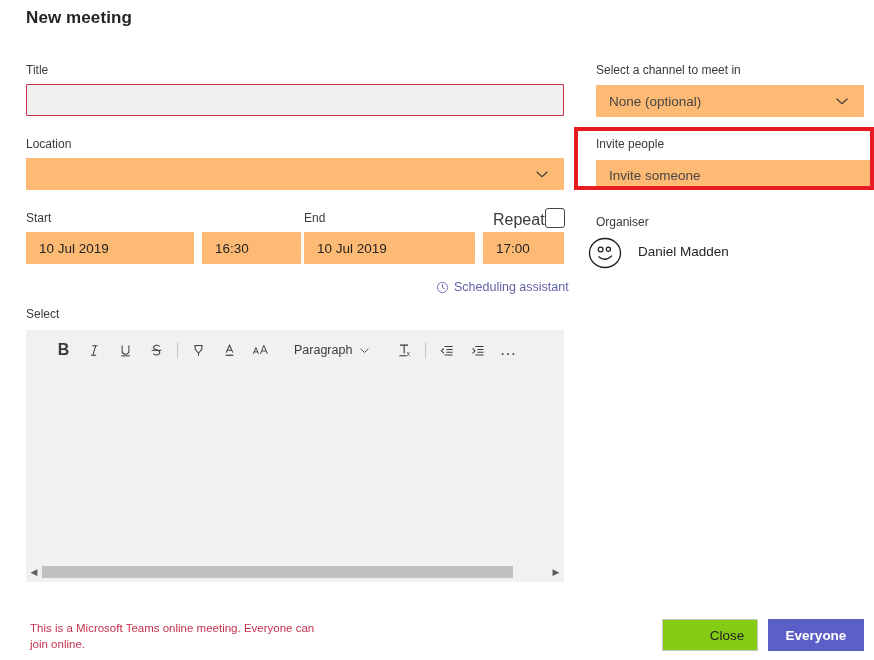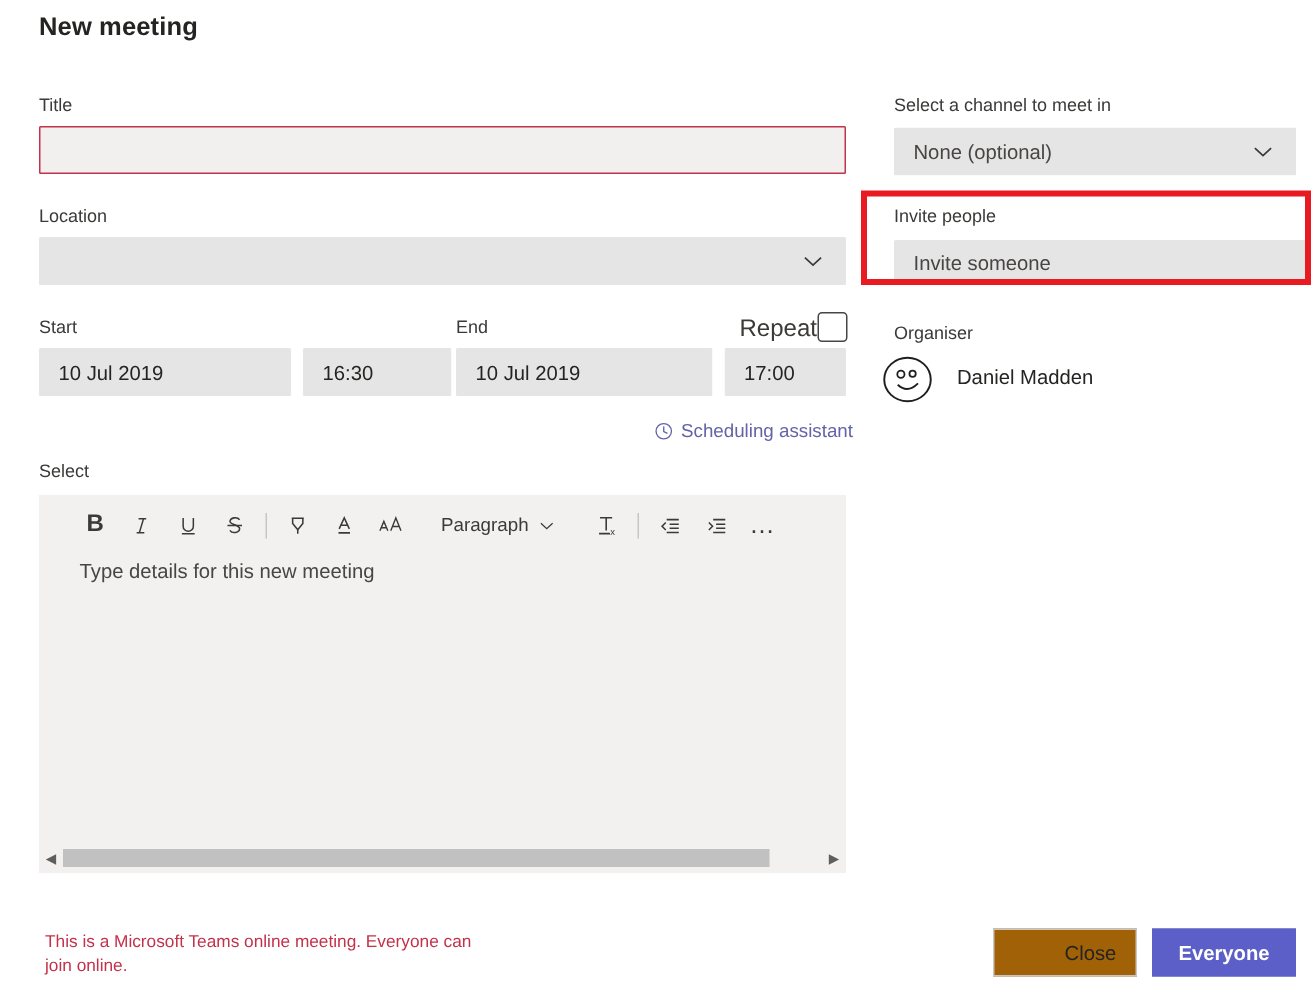--- a/index.html
+++ b/index.html
@@ -35,21 +35,21 @@
 
   
   .fld-label {
     font-size: 12px;
     color: #3b3a39;
     line-height: 15px;
   }
 
   
   .filled {
-    background: #e5e5e5;
+    background: #fdba74;
     border: 1px solid transparent;
     box-sizing: border-box;
     font-size: 13.5px;
     color: #252423;
     display: flex;
     align-items: center;
     padding: 0 12px;
     border-radius: 1px;
   }
   .filled.placeholder-txt {
@@ -152,21 +152,21 @@
     border:4px solid #e81b23; box-sizing:border-box; pointer-events:none;
   }
 
   
   #footer-note {
     position:absolute; left:24px; top:620px; width:300px;
     font-size:11.5px; color:#c4314b; line-height:16px;
   }
   #btn-close {
     position:absolute; left:656px; top:619px; width:96px; height:32px;
-    background:#a16207; border:1px solid #c8c6c4; box-sizing:border-box;
+    background:#84cc16; border:1px solid #c8c6c4; box-sizing:border-box;
     font-size:13.5px; color:#252423; display:flex; align-items:center;
     justify-content:center; cursor:pointer; font-family:"Liberation Sans", sans-serif;padding-left:34px;
   }
   #btn-schedule {
     position:absolute; left:762px; top:619px; width:96px; height:32px;
     background:#5b5fc7; border:1px solid #5b5fc7; box-sizing:border-box;
     font-size:13.5px; font-weight:bold; color:#ffffff; display:flex;
     align-items:center; justify-content:center; cursor:pointer;
     font-family:"Liberation Sans", sans-serif;
   }
@@ -287,21 +287,20 @@
         <svg width="18" height="17" viewBox="0 0 20 20">
           <path d="M7 5.2 H16.5 M9.3 8.9 H16.5 M9.3 12 H16.5 M7 15.3 H16.5" stroke="#3b3a39" stroke-width="1.2" fill="none"></path>
           <path d="M3.6 7.5 L6.5 10.4 L3.6 13.3" stroke="#3b3a39" stroke-width="1.2" fill="none"></path>
         </svg>
       </div>
 
       <div class="tb-btn" style="letter-spacing:1.6px;font-size:17px;line-height:10px;">…</div>
     </div>
   </div>
 
-  <div id="editor-placeholder">Type details for this new meeting</div>
 
   <div id="details-scroll">
     <div class="sb-arrow">◀</div>
     <div id="sb-track">
       <div id="sb-thumb"></div>
     </div>
     <div class="sb-arrow">▶</div>
   </div>
 
   <div class="fld-label" id="channel-label">Select a channel to meet in</div>

